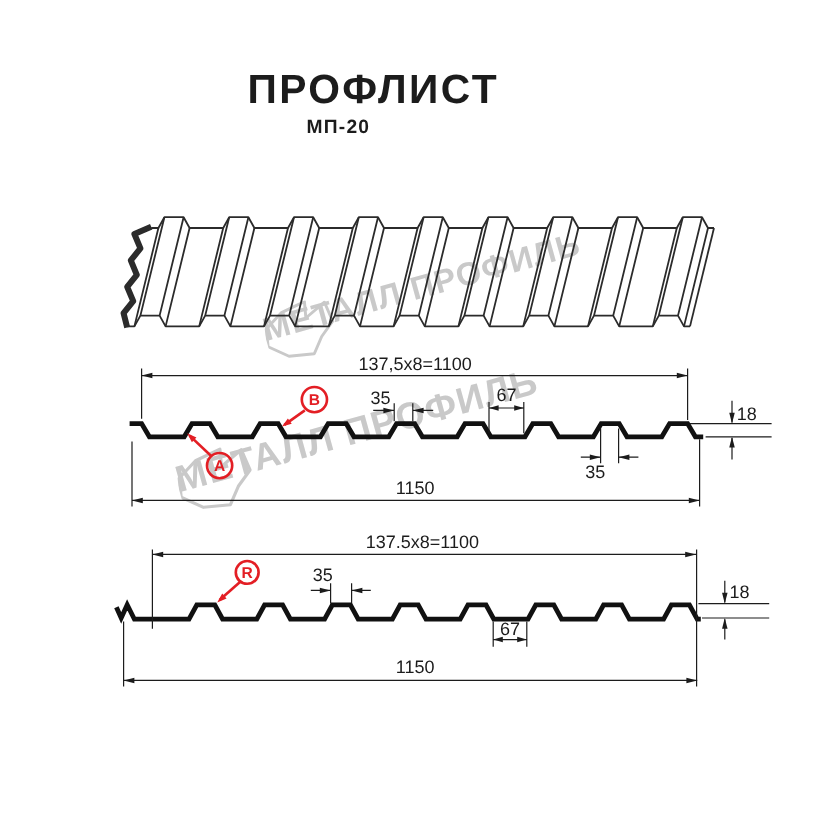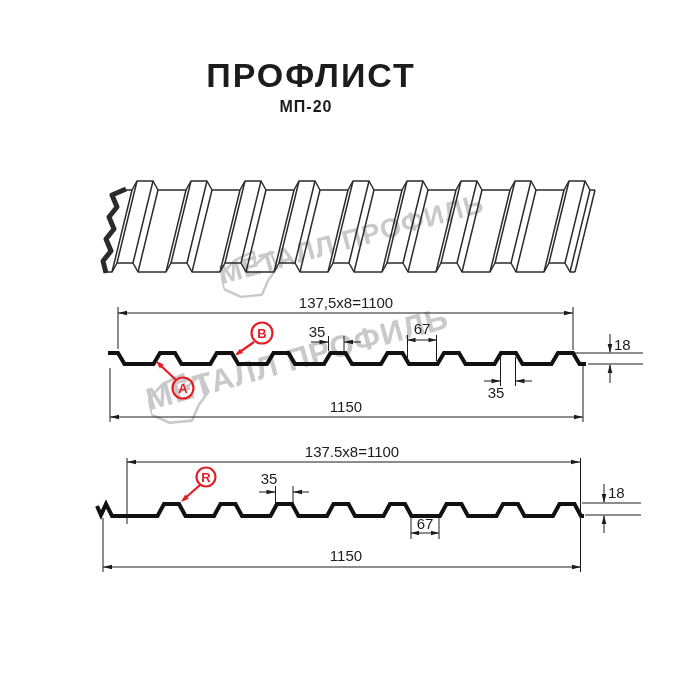--- a/index.html
+++ b/index.html
@@ -1,21 +1,21 @@
 <!DOCTYPE html>
 <html><head>
 <meta charset="utf-8">
 <style>
   html,body{margin:0;padding:0;background:#fff;}
   #stage{position:relative;width:700px;height:700px;background:#ffffff;overflow:hidden;
          font-family:"Liberation Sans",sans-serif;color:#1c1c1c;}
   .title{position:absolute;top:56px;left:0;width:622px;text-align:center;
          font-size:34px;font-weight:700;letter-spacing:2px;color:#1c1c1c;}
   .subtitle{position:absolute;top:98px;left:0;width:564px;text-align:center;
-         font-size:16px;font-weight:700;letter-spacing:1px;color:#1c1c1c;padding-left:24px;}
+         font-size:16px;font-weight:700;letter-spacing:1px;color:#1c1c1c;}
   .caption{position:absolute;top:618px;left:0;width:700px;text-align:center;
          font-size:15px;font-weight:700;letter-spacing:.8px;color:#1c1c1c;}
   .wm{position:absolute;display:flex;align-items:flex-end;gap:8px;
       transform-origin:0 100%;color:#c9c9c9;font-weight:700;white-space:nowrap;
       letter-spacing:1px;}
   .wm1{left:224px;top:260px;transform:rotate(-15.5deg);font-size:27px;}
   .wm2{left:152px;top:382px;transform:rotate(-15.5deg);font-size:31px;}
   svg{position:absolute;left:0;top:0;}
   .ink{stroke:#1c1c1c;stroke-width:1;fill:none;}
   .prof{stroke:#111;stroke-width:4;fill:none;stroke-linejoin:miter;}

